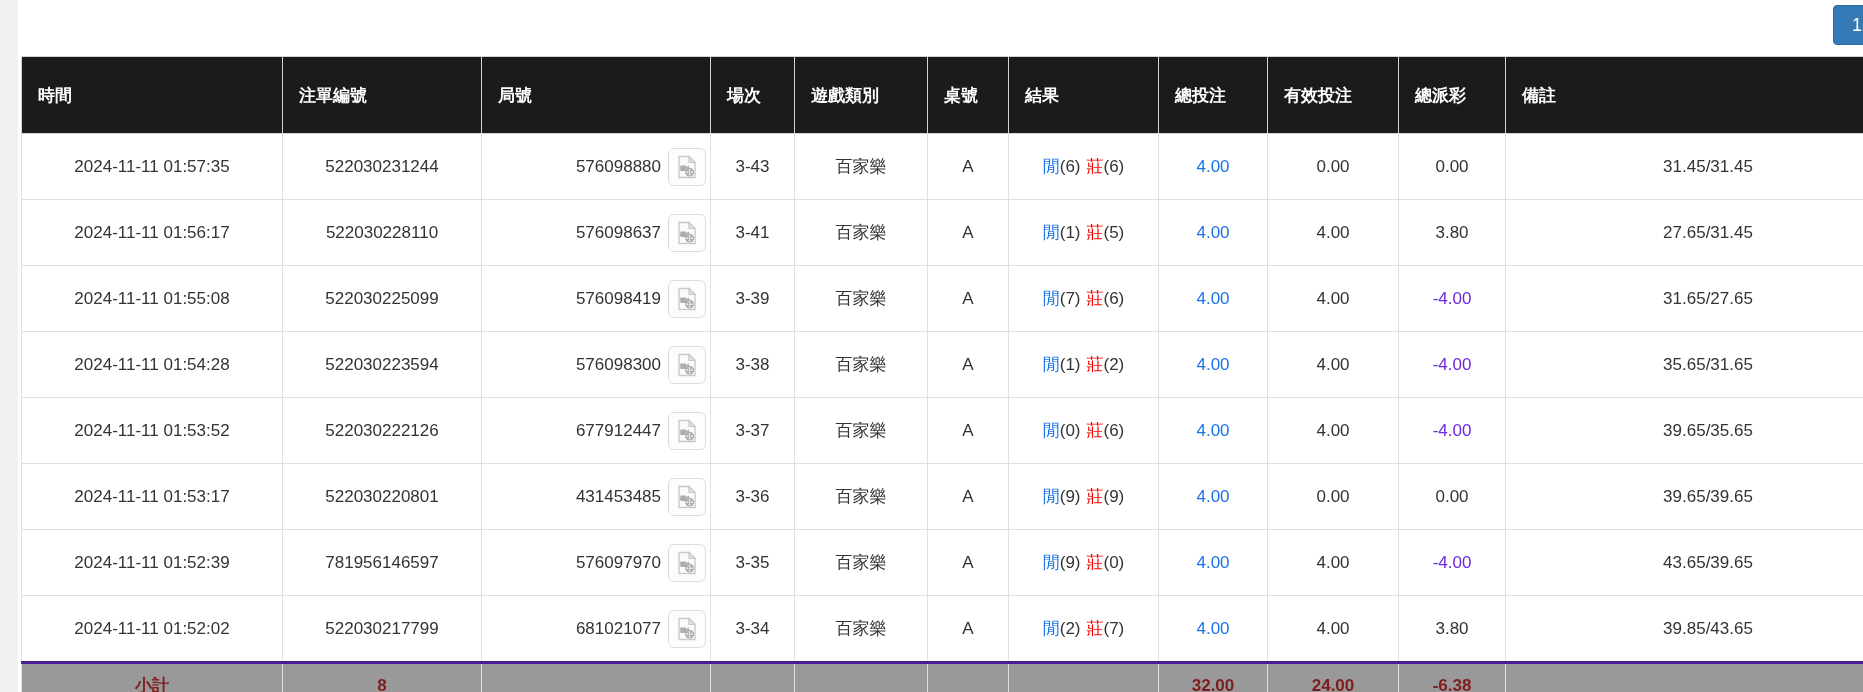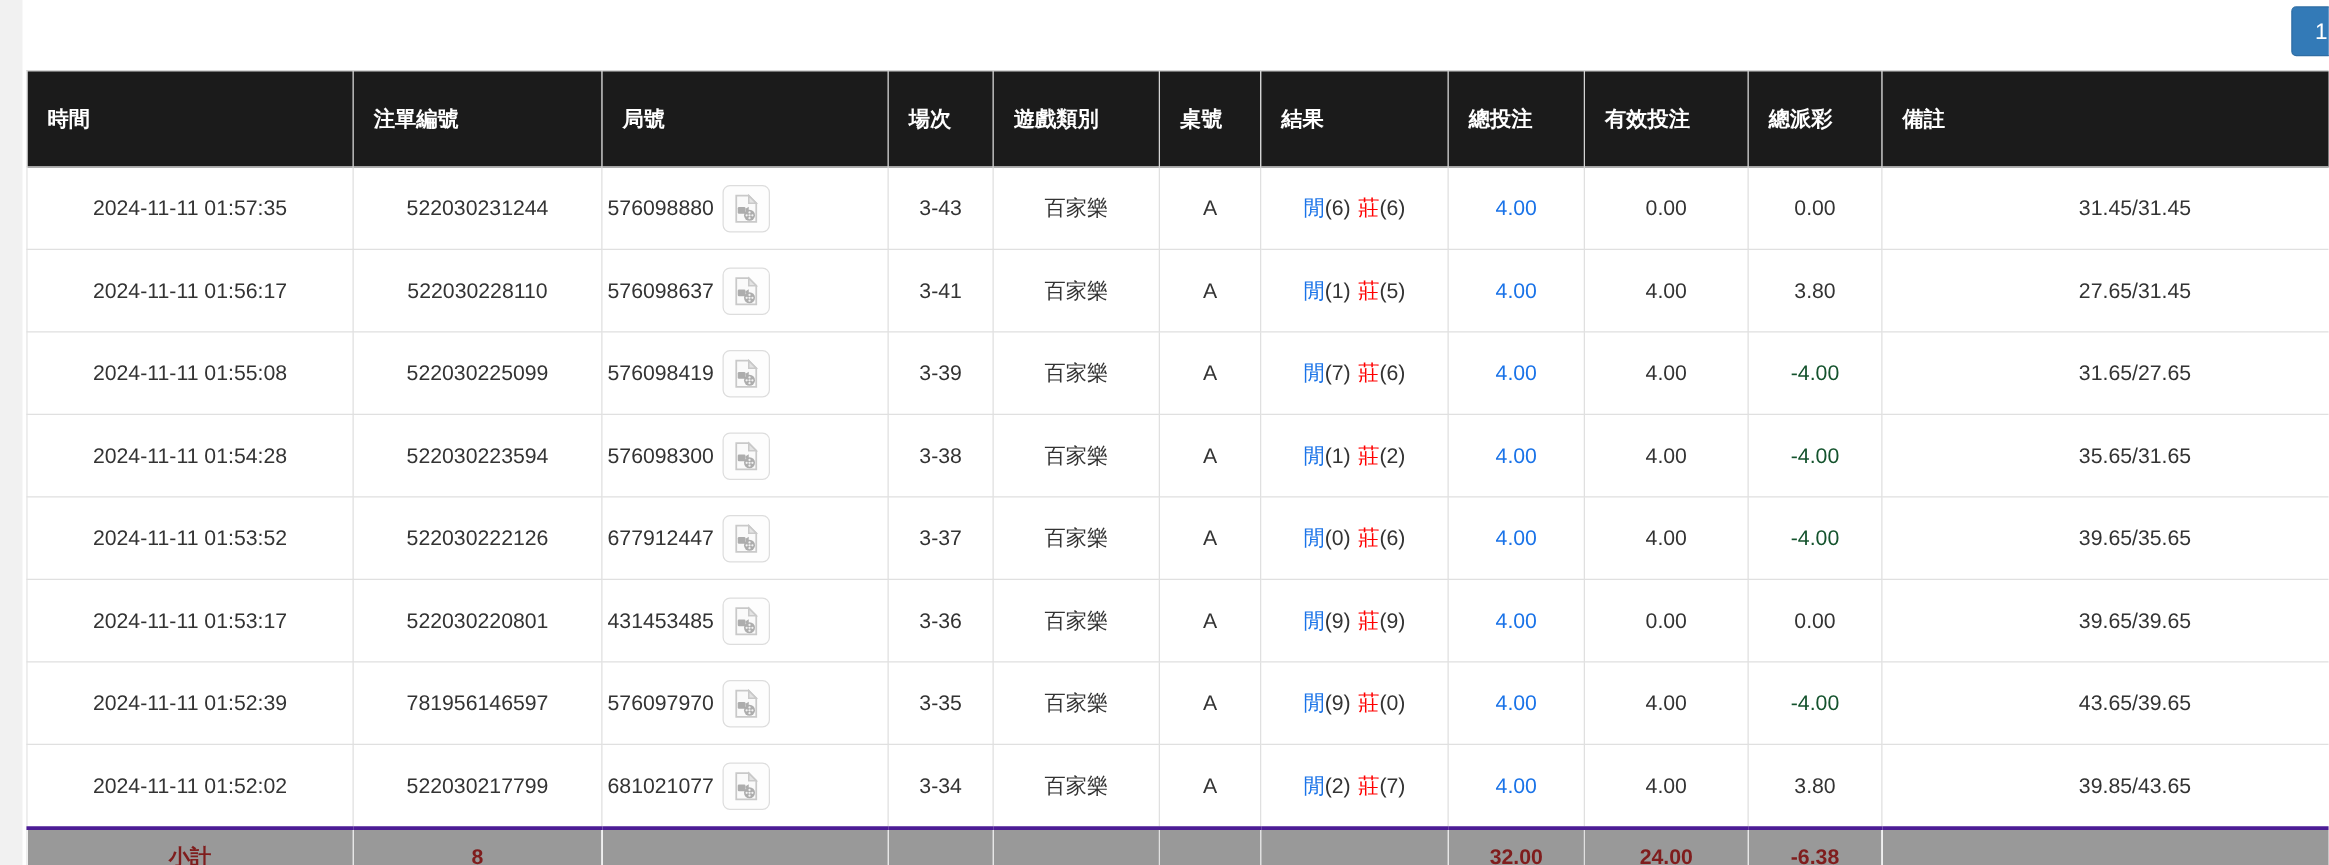--- a/index.html
+++ b/index.html
@@ -36,27 +36,27 @@
     overflow:hidden;white-space:nowrap;
   }
   tr.sum td{
     background:#999999;color:#7f1d1d;font-weight:bold;height:43px;
     border-top:3px solid #4c1d95;
     text-decoration:underline;
   }
   tr.total td{
     background:#999999;height:60px;border-top:4px solid #ffffff;
   }
-  .round-wrap{display:flex;align-items:center;justify-content:flex-start;gap:7px;}
+  .round-wrap{display:flex;align-items:center;justify-content:flex-end;gap:7px;}
   .video-btn{
     width:38px;height:38px;background:#fdfdfd;border:1px solid #ddd;
     border-radius:6px;display:flex;align-items:center;justify-content:center;
     cursor:pointer;padding:0;
   }
-  .red{color:#14532d;}
+  .red{color:#6d28d9;}
   a.bet-link{color:#1a73e8;text-decoration:none;cursor:pointer;}
   .res-p{color:#1a73e8;}
   .res-b{color:#ff0000;}
   .res-n{color:#333;}
   .res-gap{display:inline-block;width:6px;}
 </style>
 </head>
 <body>
 
 <div class="left-gutter"></div>

